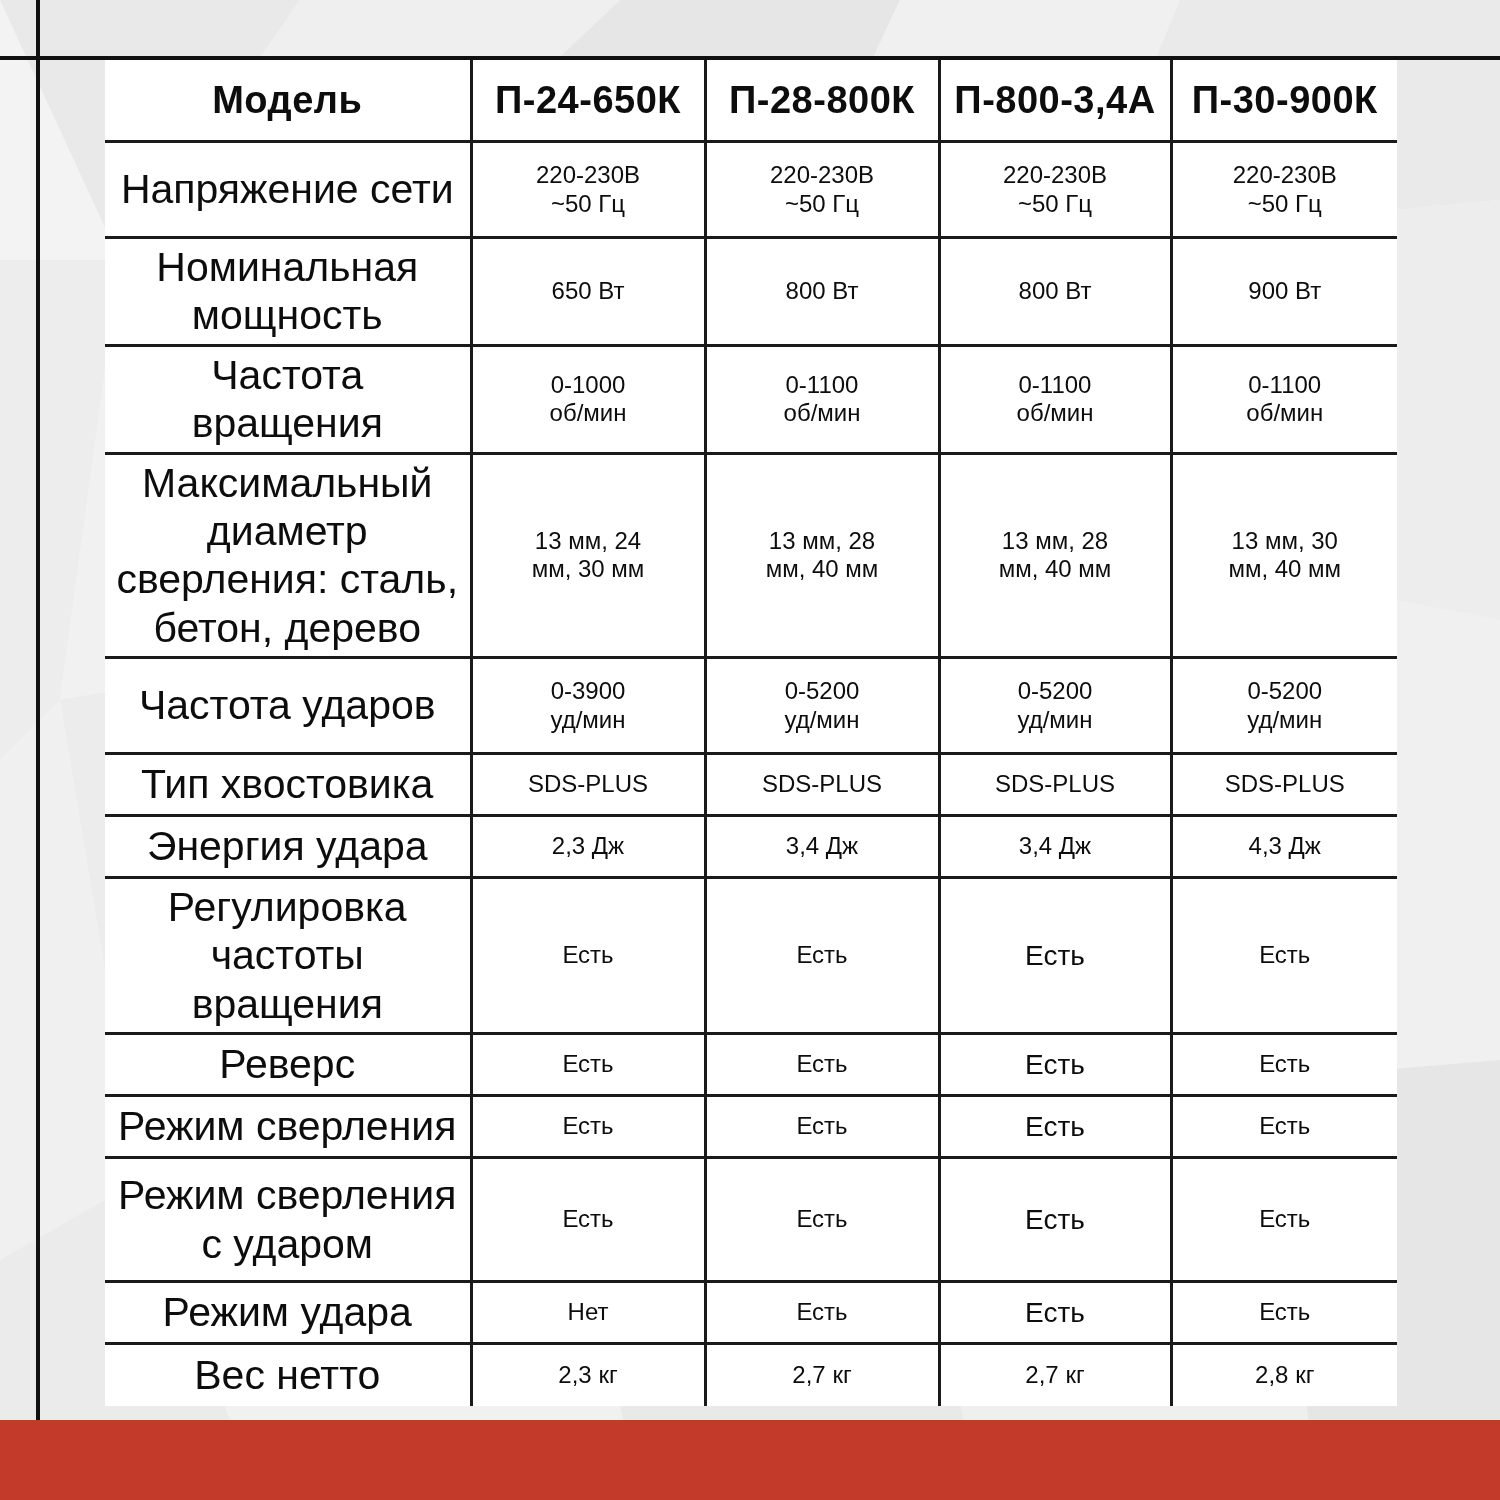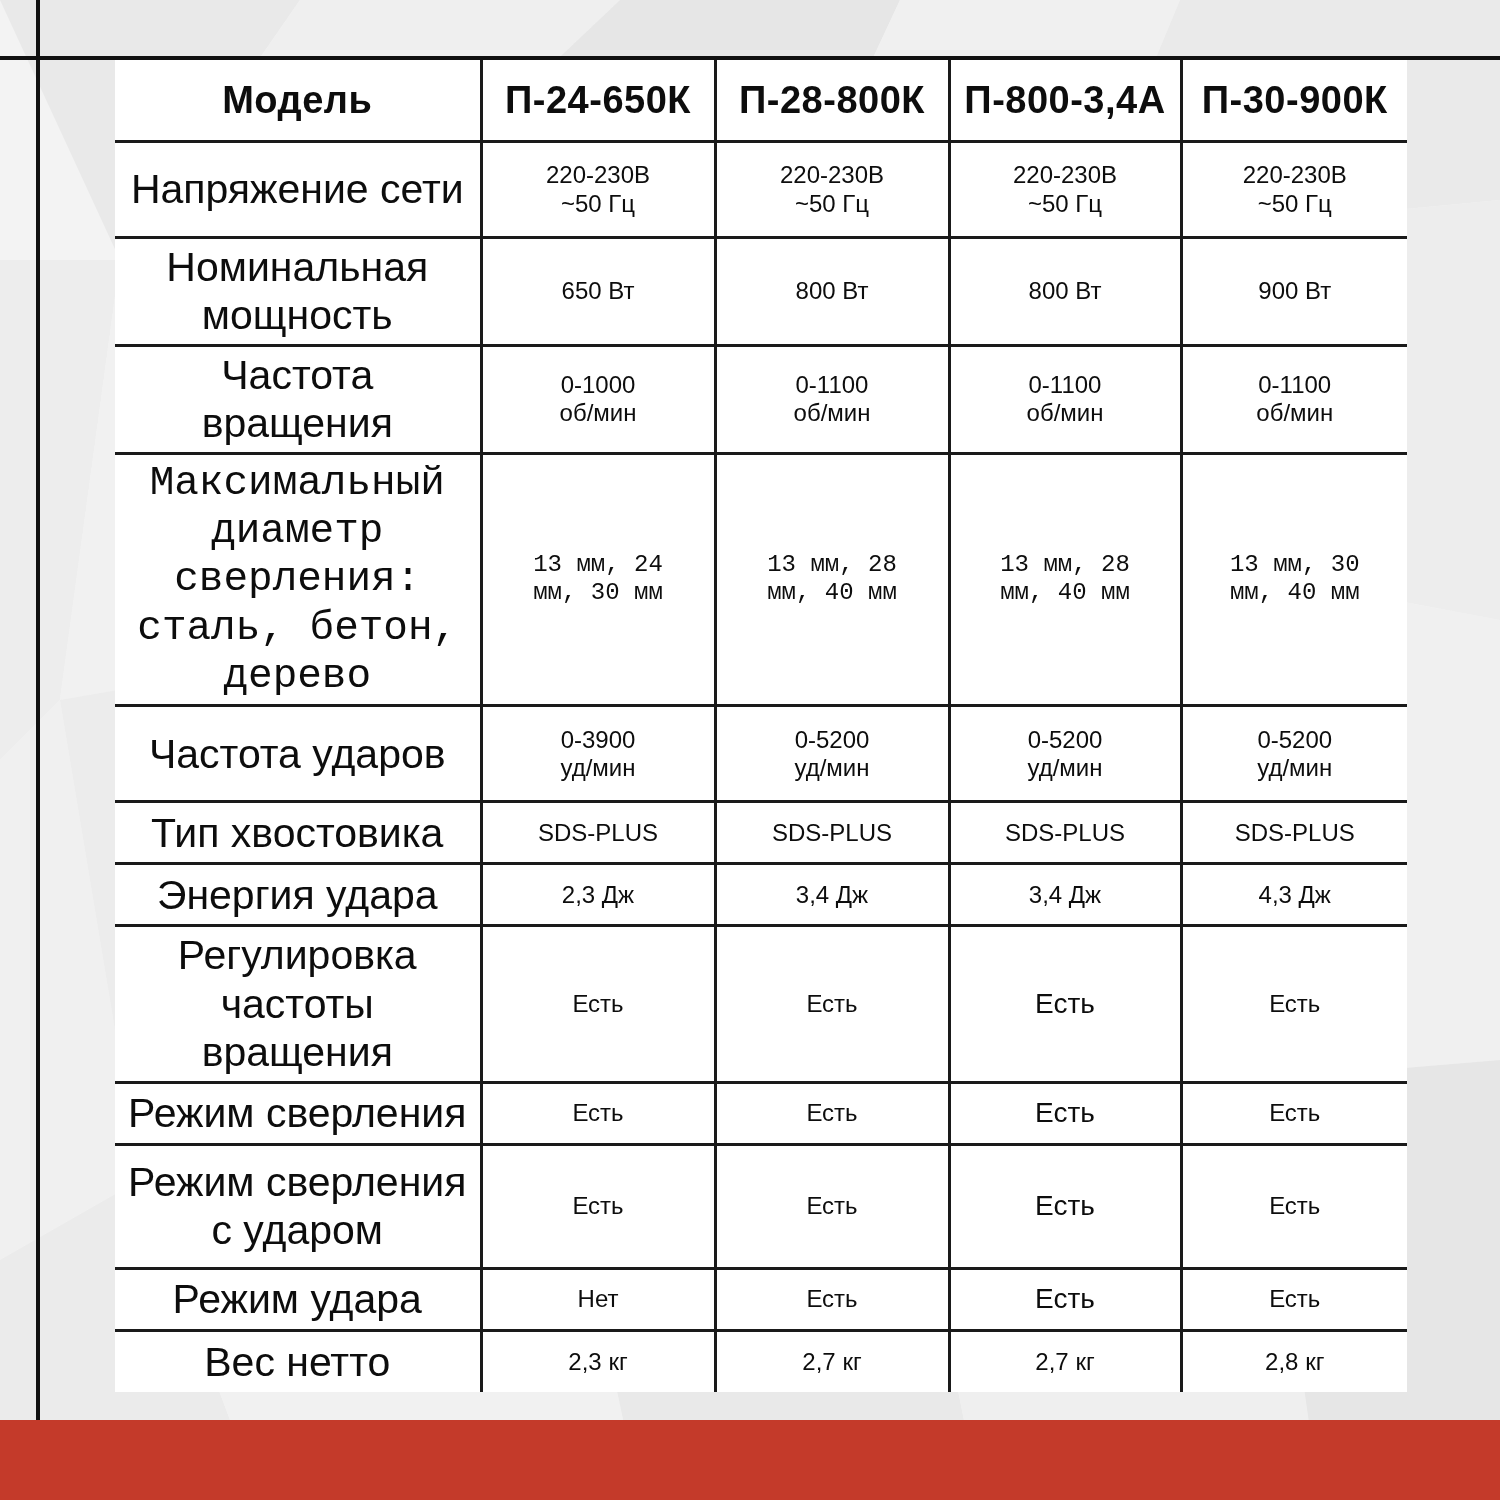--- a/index.html
+++ b/index.html
@@ -58,21 +58,21 @@
     bottom: 0;
     width: 1500px;
     height: 80px;
     background: #c43a2a;
     z-index: 4;
   }
 
   
   .table-wrap {
     position: absolute;
-    left: 115px;
+    left: 105px;
     top: 60px;
     width: 1292px;
     z-index: 2;
     background: #ffffff;
   }
 
   table.spec {
     border-collapse: collapse;
     width: 1292px;
     table-layout: fixed;
@@ -126,21 +126,21 @@
     font-weight: normal;
   }
 
   
   td.value-cell.small-glyph {
     font-size: 28px;
   }
 
   .row-h-2line { height: 96px; }
   .row-h-1line { height: 62px; }
-  .row-h-5line { height: 186px; font-family: Liberation Mono, monospace; }
+  .row-h-5line { height: 186px; }
   .row-h-3line { height: 124px; }
   .row-h-4line { height: 150px; }
 </style>
 </head>
 <body>
 
 <div id="page">
 
   <svg class="bg-poly" viewBox="0 0 1500 1500" preserveAspectRatio="none">
     <rect x="0" y="0" width="1500" height="1500" fill="#f3f3f3"></rect>
@@ -246,20 +246,27 @@
         </tr>
 
         <tr class="row-h-3line">
           <td class="param-cell">Регулировка частоты вращения</td>
           <td class="value-cell">Есть</td>
           <td class="value-cell">Есть</td>
           <td class="value-cell small-glyph">Есть</td>
           <td class="value-cell">Есть</td>
         </tr>
 
+        <tr class="row-h-1line">
+          <td class="param-cell">Реверс</td>
+          <td class="value-cell">Есть</td>
+          <td class="value-cell">Есть</td>
+          <td class="value-cell small-glyph">Есть</td>
+          <td class="value-cell">Есть</td>
+        </tr>
 
         <tr class="row-h-1line">
           <td class="param-cell">Режим сверления</td>
           <td class="value-cell">Есть</td>
           <td class="value-cell">Есть</td>
           <td class="value-cell small-glyph">Есть</td>
           <td class="value-cell">Есть</td>
         </tr>
 
         <tr class="row-h-3line">

